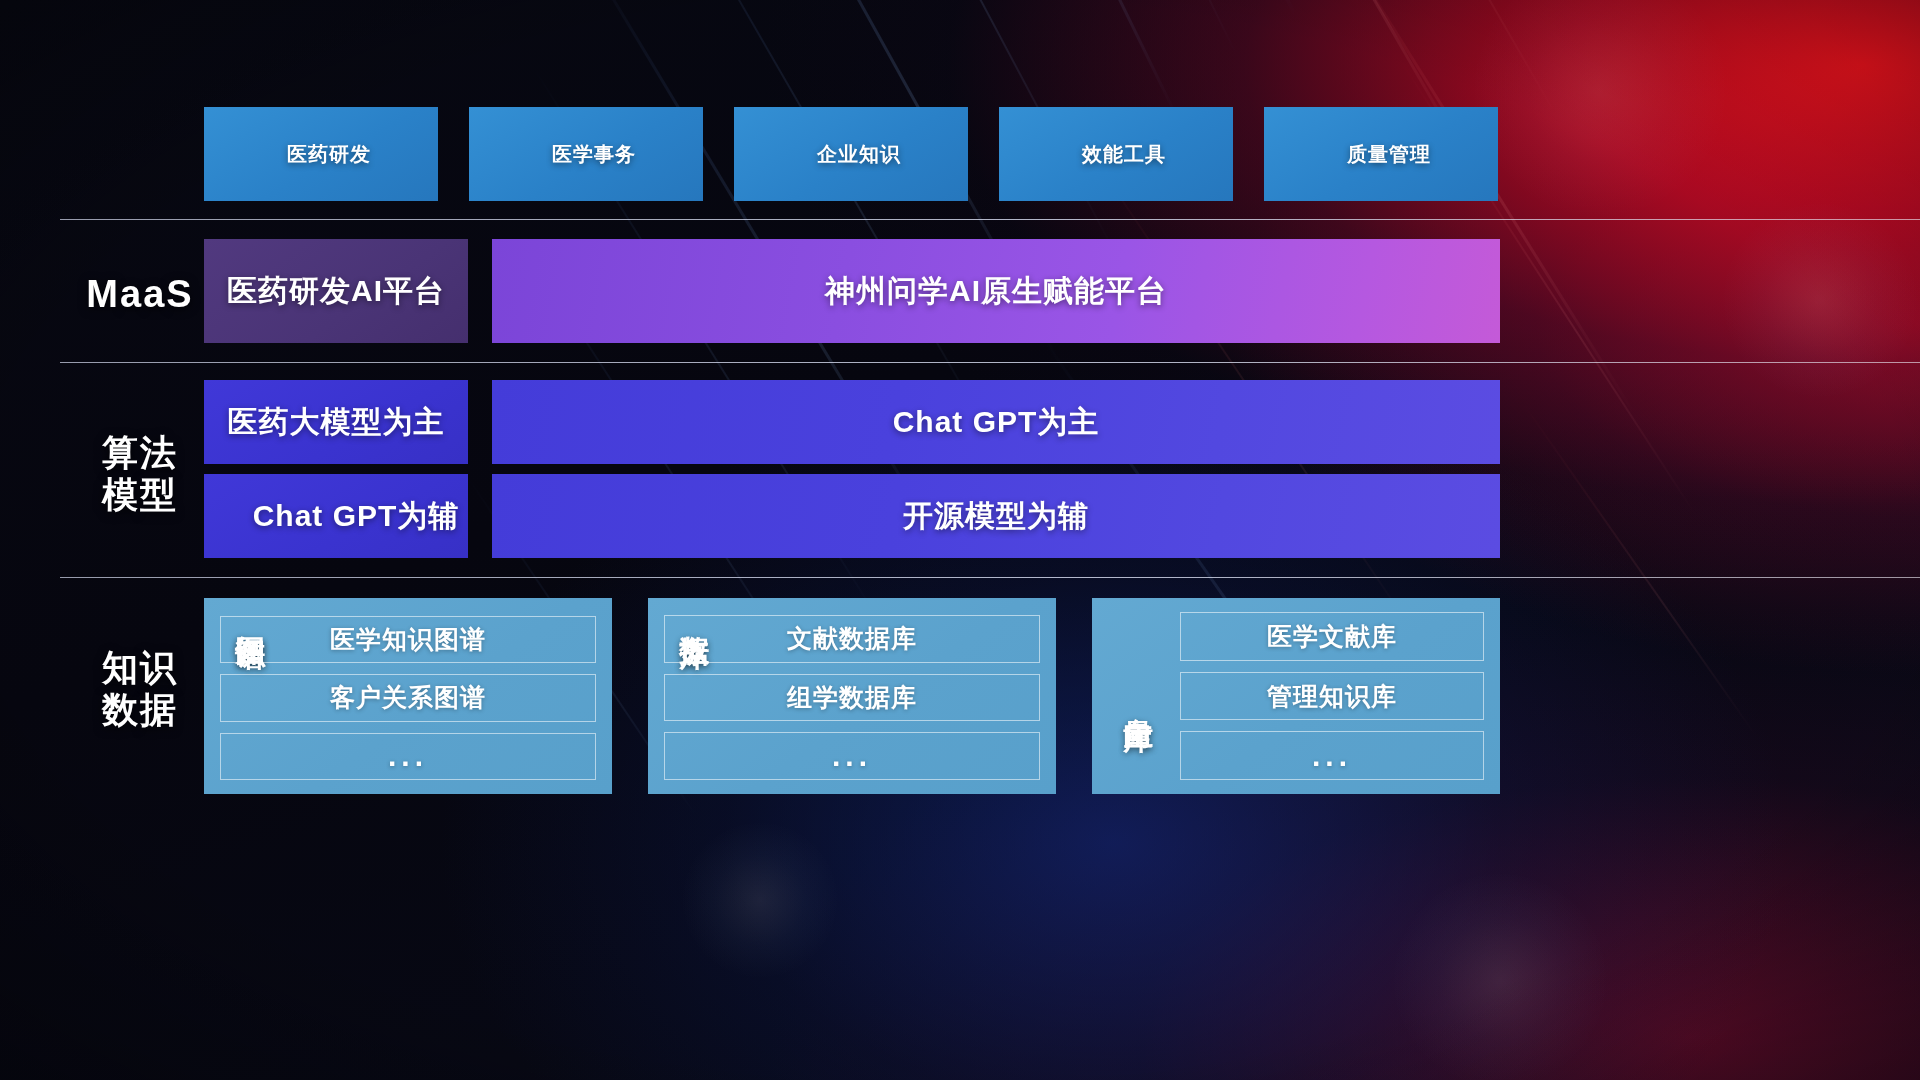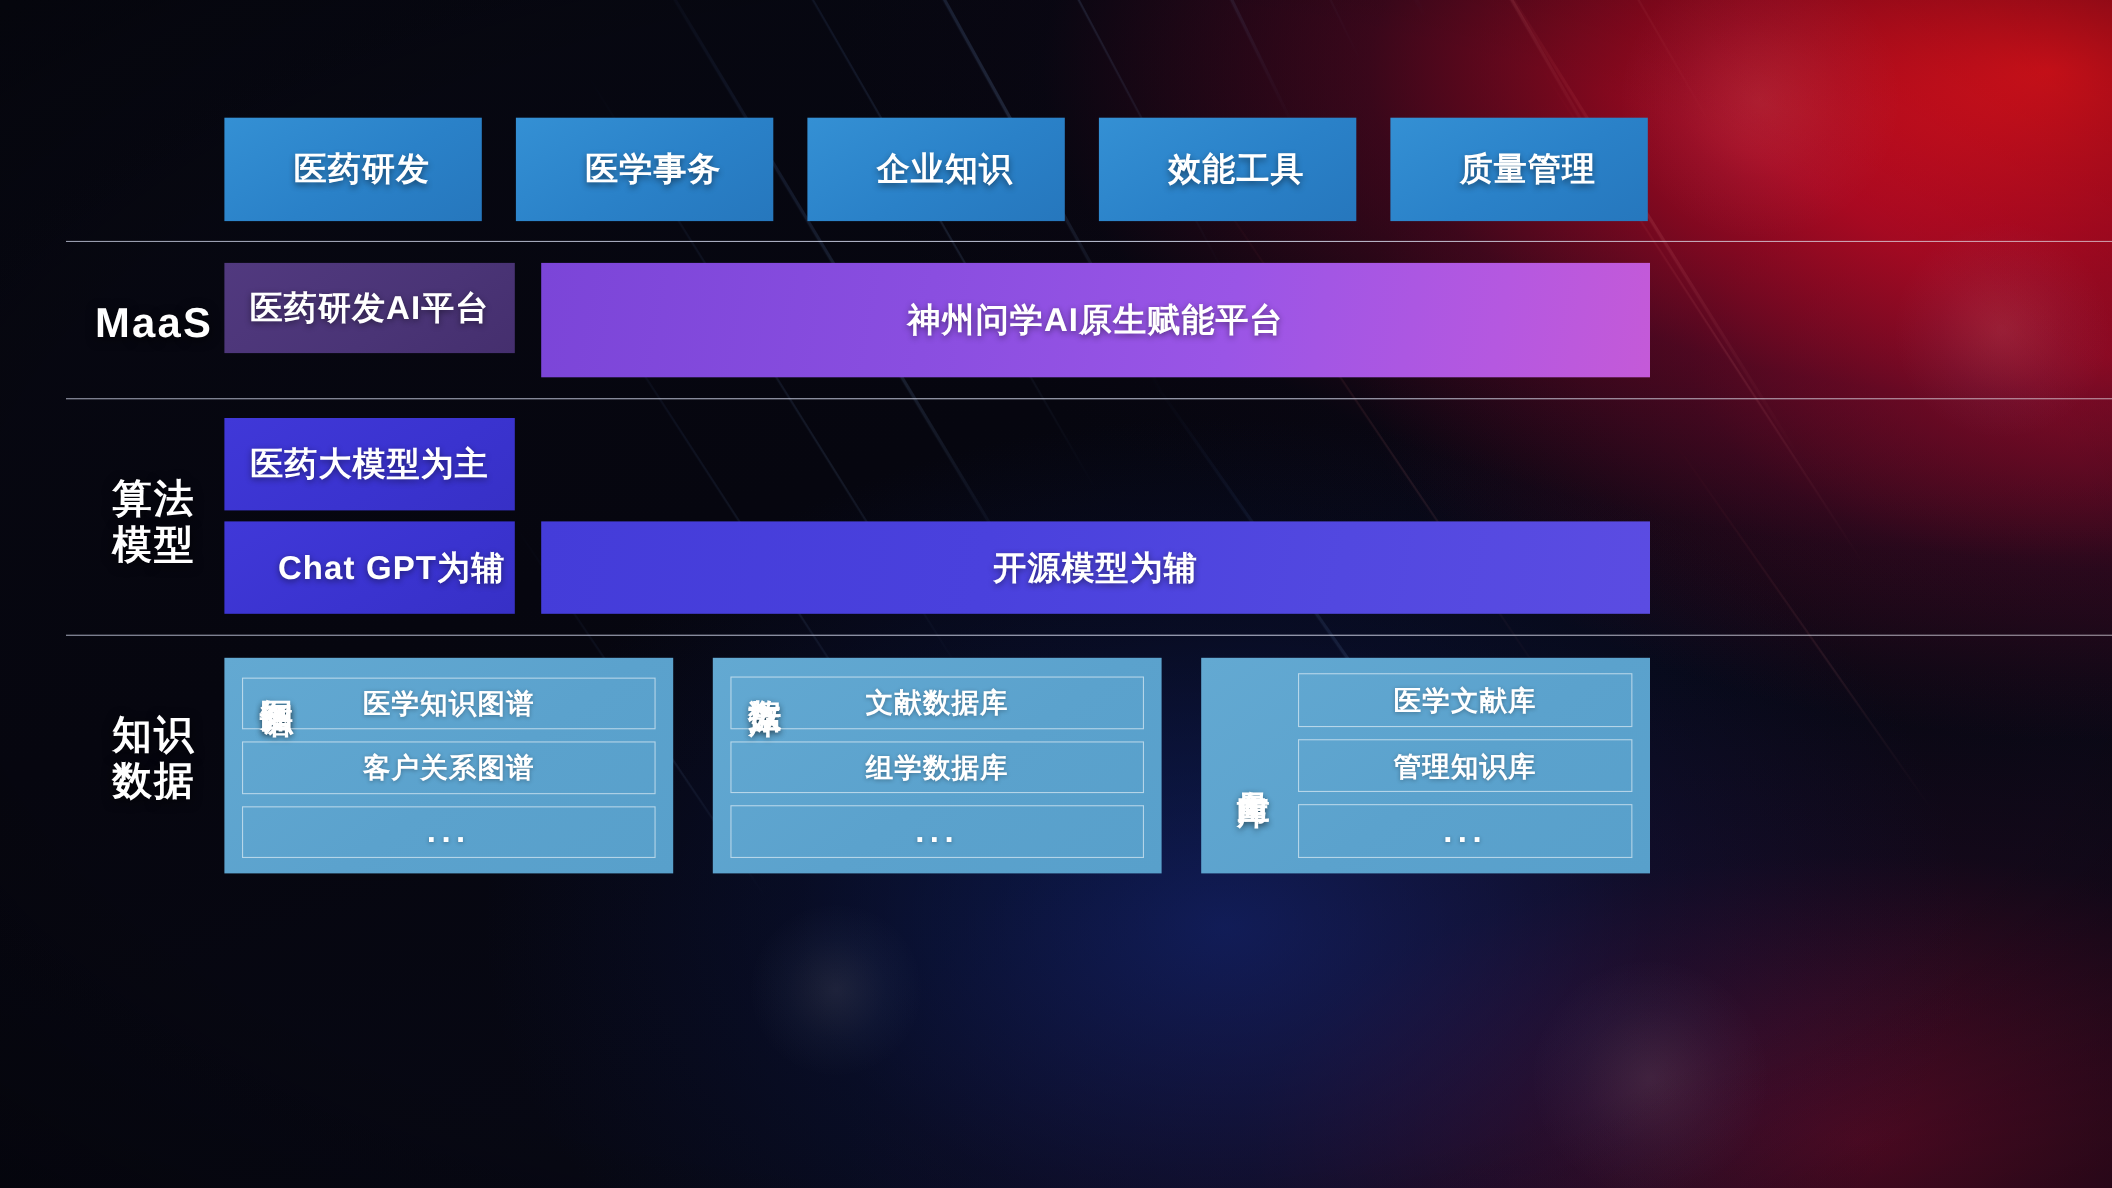--- a/index.html
+++ b/index.html
@@ -65,21 +65,21 @@
     position:absolute;
     display:flex; align-items:center; justify-content:center;
     color:#ffffff; font-weight:bold;
     text-shadow:0 2px 6px rgba(0,0,0,0.45);
     letter-spacing:1px;
   }
 
   
   .app-box{
     background:linear-gradient(150deg,#3490d4 0%,#2a81c8 55%,#2677bd 100%);
-    font-size:30px;
+    font-size:20px;
     padding-left:16px;
   }
   
   .maas-left{
     background:linear-gradient(145deg,#51397f 0%,#4a3476 60%,#452f6e 100%);
     font-size:30px;
   }
   .maas-right{
     background:linear-gradient(100deg,#7b45d8 0%,#8a4ee0 35%,#9a55e6 62%,#b558e0 86%,#c45ad8 100%);
     font-size:30px;
@@ -171,34 +171,37 @@
     <span>效能工具</span>
   </div>
   <div class="box app-box" style="left:1264px; top:107px; width:234px; height:94px;">
     <span>质量管理</span>
   </div>
 
   <div class="divider" style="left:60px; top:219px; width:1862px;"></div>
 
   <div class="row-label" style="left:60px; top:272px; width:160px; font-size:38px;">MaaS</div>
 
-  <div class="box maas-left" style="left:204px; top:239px; width:264px; height:82px;">
+  <div class="box maas-left" style="left:204px; top:239px; width:264px; height:104px;">
     <span>医药研发AI平台</span>
   </div>
   <div class="box maas-right" style="left:492px; top:239px; width:1008px; height:104px;text-align:center;">
     <span>神州问学AI原生赋能平台</span>
   </div>
 
   <div class="divider" style="left:60px; top:362px; width:1862px;"></div>
 
   <div class="row-label" style="left:60px; top:432px; width:160px; font-size:36px;">算法
 模型</div>
 
   <div class="box algo-left" style="left:204px; top:380px; width:264px; height:84px;">
     <span>医药大模型为主</span>
+  </div>
+  <div class="box algo-right" style="left:492px; top:380px; width:1008px; height:84px;">
+    <span>Chat GPT为主</span>
   </div>
   <div class="box algo-left" style="left:204px; top:474px; width:264px; height:84px;padding-left:40px;">
     <span>Chat GPT为辅</span>
   </div>
   <div class="box algo-right" style="left:492px; top:474px; width:1008px; height:84px;">
     <span>开源模型为辅</span>
   </div>
 
   <div class="divider" style="left:60px; top:577px; width:1862px;"></div>
 

